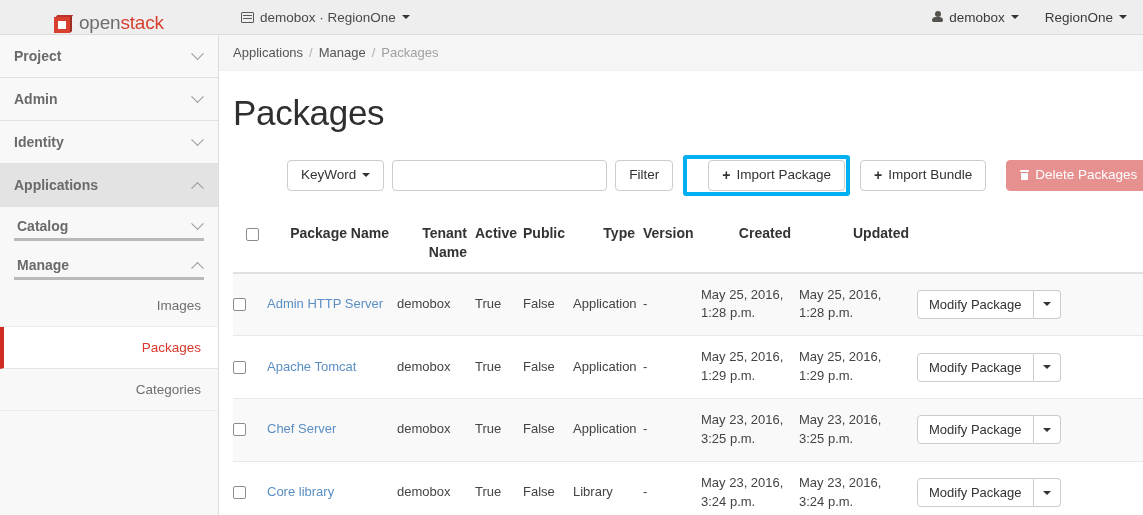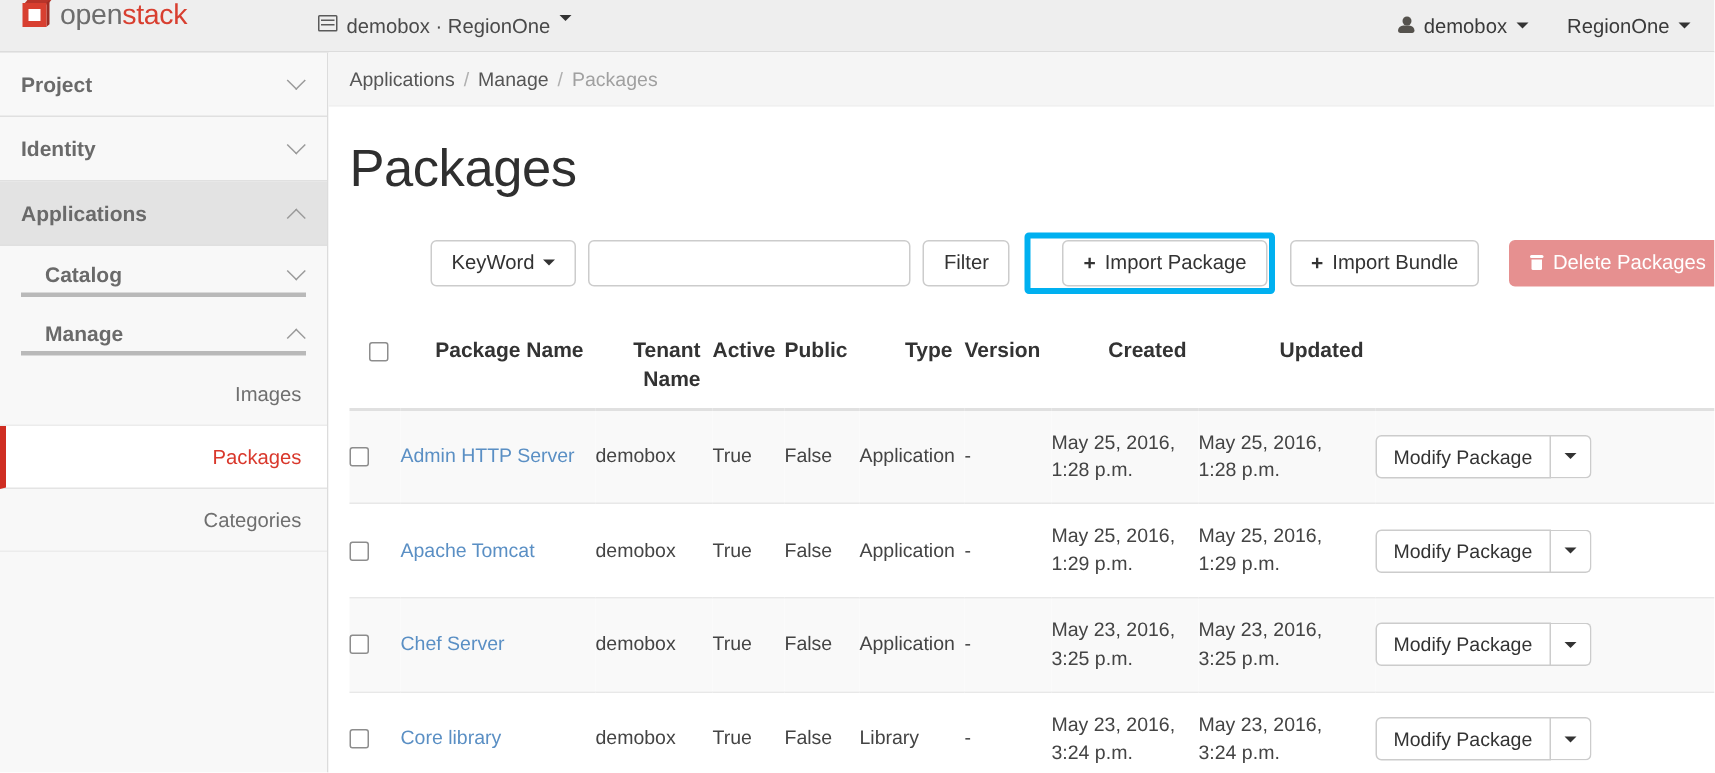--- a/index.html
+++ b/index.html
@@ -18,25 +18,26 @@
   .navbar {
     position: relative;
     height: 35px;
     background: #eeeeee;
     border-bottom: 1px solid #dcdcdc;
     display: flex;
     align-items: center;
   }
   .brand {
     display: flex;
-    align-items: flex-start;
-    padding-left: 14px;
+    align-items: flex-end;
+    padding-left: 24px;
     width: 206px;
     flex: 0 0 auto;
     height: 100%;
+    margin-left: 29px;
   }
   .logo-cube {
     width: 19px; height: 19px;
     position: relative;
     margin-right: 7px;
     flex: 0 0 auto;
   }
   .logo-cube .face {
     position: absolute;
     left: 1px; top: 2px;
@@ -66,20 +67,21 @@
   .brand-text {
     font-size: 19px;
     letter-spacing: -0.2px;
     white-space: nowrap;
   }
   .brand-open { color: #6d6d6d; }
   .brand-stack { color: #d83f30; }
 
   .nav-ctx {
     display: flex;
+    align-items: center;
     gap: 6px;
     font-size: 13.5px;
     color: #4a4a4a;
     white-space: nowrap;
     cursor: pointer;
     padding: 4px 6px;
   }
   .ctx-icon {
     width: 13px; height: 11px;
     border: 1.5px solid #5a5a5a;
@@ -181,21 +183,21 @@
     border-bottom: 1.6px solid #9a9a9a;
     flex: 0 0 auto;
   }
   .chev.down { transform: rotate(45deg) translate(-2px,-2px); }
   .chev.up   { transform: rotate(-135deg) translate(-2px,-2px); }
 
   .sub-head {
     position: relative;
     background: #f8f8f8;
   }
-  .sub-head .nav-group-head { padding: 11px 16px 12px 30px; }
+  .sub-head .nav-group-head { padding: 11px 16px 12px 17px; }
   .sub-underline {
     position: absolute;
     left: 14px; right: 14px; bottom: 5px;
     height: 3px;
     background: #b9b9b9;
   }
 
   .nav-leaf {
     display: block;
     text-align: right;
@@ -450,20 +452,26 @@
 
   <div class="sidebar">
 
     <div class="nav-group">
       <div class="nav-group-head">
         <span class="label">Project</span>
         <span class="chev down"></span>
       </div>
     </div>
 
+    <div class="nav-group">
+      <div class="nav-group-head">
+        <span class="label">Admin</span>
+        <span class="chev down"></span>
+      </div>
+    </div>
 
     <div class="nav-group">
       <div class="nav-group-head">
         <span class="label">Identity</span>
         <span class="chev down"></span>
       </div>
     </div>
 
     <div class="nav-group is-open-top">
       <div class="nav-group-head">

